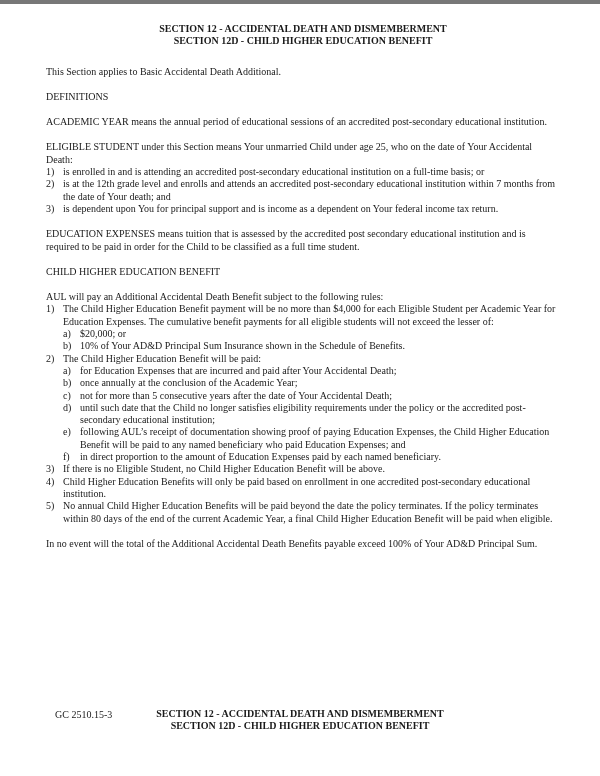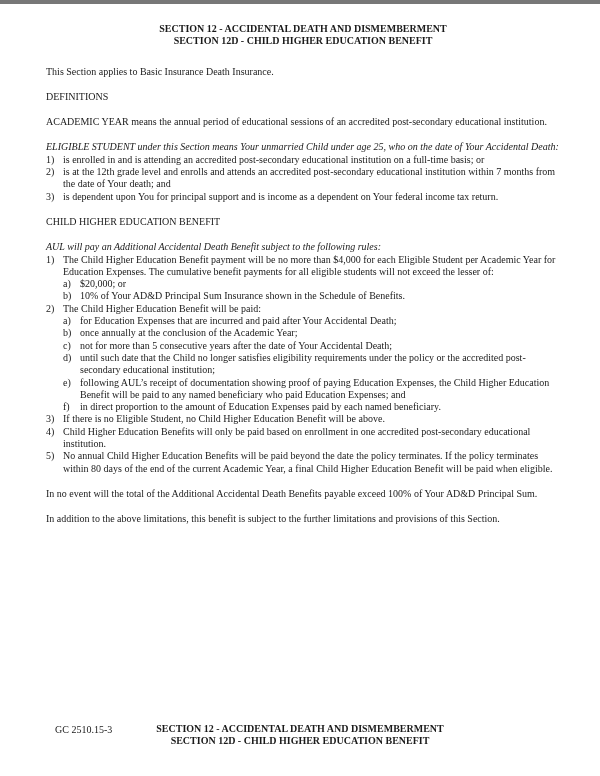--- a/index.html
+++ b/index.html
@@ -17,31 +17,31 @@
     box-sizing: border-box;
     padding: 19px 40px 0 46px;
   }
   .doc-header {
     text-align: center;
     font-weight: bold;
     margin-bottom: 18px;
   }
   p { margin: 0 0 13px 0; }
   .block { margin: 0 0 13px 0; }
-  .lead { margin: 0; font-style: italic; }
+  .lead { margin: 0; }
   .num-item { display: flex; }
   .num { flex: 0 0 17px; }
   .itext { flex: 1 1 auto; }
   .sub { margin-left: 17px; }
   .sub .num { flex: 0 0 17px; }
   .doc-footer {
     position: absolute;
     left: 0;
     right: 0;
-    top: 719px;
+    top: 704px;
     height: 40px;
   }
   .footer-code {
     position: absolute;
     left: 55px;
     top: 1px;
   }
   .footer-title {
     text-align: center;
     font-weight: bold;
@@ -50,21 +50,21 @@
 </head>
 <body>
 
 <div class="page">
 
   <div class="doc-header">
     <div>SECTION 12 - ACCIDENTAL DEATH AND DISMEMBERMENT</div>
     <div>SECTION 12D - CHILD HIGHER EDUCATION BENEFIT</div>
   </div>
 
-  <p>This Section applies to Basic Insurance Death Insurance.</p>
+  <p>This Section applies to Basic Accidental Death Additional.</p>
 
   <p>DEFINITIONS</p>
 
   <p>ACADEMIC YEAR means the annual period of educational sessions of an accredited post-secondary educational institution.</p>
 
   <div class="block">
     <p class="lead">ELIGIBLE STUDENT under this Section means Your unmarried Child under age 25, who on the date of Your Accidental Death:</p>
     <div class="num-item">
       <span class="num">1)</span>
       <span class="itext">is enrolled in and is attending an accredited post-secondary educational institution on a full-time basis; or</span>
@@ -72,20 +72,21 @@
     <div class="num-item">
       <span class="num">2)</span>
       <span class="itext">is at the 12th grade level and enrolls and attends an accredited post-secondary educational institution within 7 months from the date of Your death; and</span>
     </div>
     <div class="num-item">
       <span class="num">3)</span>
       <span class="itext">is dependent upon You for principal support and is income as a dependent on Your federal income tax return.</span>
     </div>
   </div>
 
+  <p>EDUCATION EXPENSES means tuition that is assessed by the accredited post secondary educational institution and is required to be paid in order for the Child to be classified as a full time student.</p>
 
   <p>CHILD HIGHER EDUCATION BENEFIT</p>
 
   <div class="block">
     <p class="lead">AUL will pay an Additional Accidental Death Benefit subject to the following rules:</p>
 
     <div class="num-item">
       <span class="num">1)</span>
       <span class="itext">The Child Higher Education Benefit payment will be no more than $4,000 for each Eligible Student per Academic Year for Education Expenses. The cumulative benefit payments for all eligible students will not exceed the lesser of:</span>
     </div>
@@ -136,21 +137,20 @@
       <span class="itext">Child Higher Education Benefits will only be paid based on enrollment in one accredited post-secondary educational institution.</span>
     </div>
     <div class="num-item">
       <span class="num">5)</span>
       <span class="itext">No annual Child Higher Education Benefits will be paid beyond the date the policy terminates. If the policy terminates within 80 days of the end of the current Academic Year, a final Child Higher Education Benefit will be paid when eligible.</span>
     </div>
   </div>
 
   <p>In no event will the total of the Additional Accidental Death Benefits payable exceed 100% of Your AD&amp;D Principal Sum.</p>
 
-  <p>In addition to the above limitations, this benefit is subject to the further limitations and provisions of this Section.</p>
 
   <div class="doc-footer">
     <span class="footer-code">GC 2510.15-3</span>
     <div class="footer-title">SECTION 12 - ACCIDENTAL DEATH AND DISMEMBERMENT</div>
     <div class="footer-title">SECTION 12D - CHILD HIGHER EDUCATION BENEFIT</div>
   </div>
 
 </div>
 
 </body></html>

